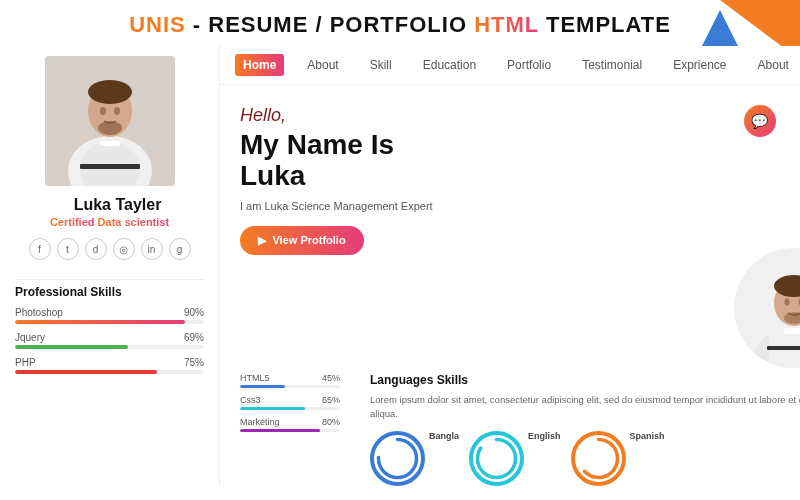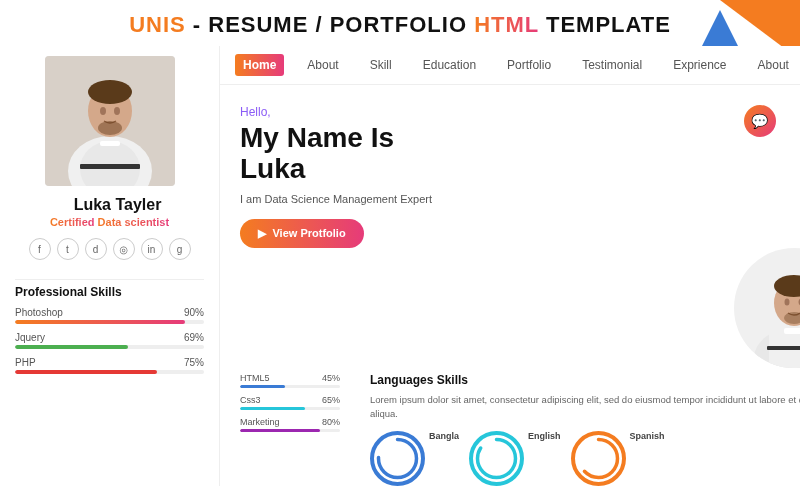--- a/index.html
+++ b/index.html
@@ -208,23 +208,24 @@
     .hero-section {
       display: flex;
       padding: 20px 20px 10px;
       gap: 20px;
       flex: 1;
     }
     .hero-text {
       flex: 1;
     }
     .hero-hello {
-      font-size: 12px;
-      color: #8b5cf6;
+      font-size: 18px;
+      color: #7f1d1d;
       margin-bottom: 4px;
+      font-style: italic;
     }
     .hero-title {
       font-size: 28px;
       font-weight: 900;
       color: #111;
       line-height: 1.1;
       margin-bottom: 8px;
     }
     .hero-subtitle {
       font-size: 11px;
@@ -469,21 +470,21 @@
       <div class="nav-item">Contact</div>
     </nav>
 
     <div class="hero-section">
       <div class="hero-text">
         <div class="hero-hello">Hello,</div>
         <div class="hero-title">
           <span>My Name Is</span><br>
           <span>Luka</span>
         </div>
-        <div class="hero-subtitle">I am Data Science Management Expert</div>
+        <div class="hero-subtitle">I am Luka Science Management Expert</div>
         <button class="view-portfolio-btn">
           <span>▶</span>
           <span>View Protfolio</span>
         </button>
       </div>
 
       <div class="hero-image-area">
         <div class="hero-chat-icon">💬</div>
         <div class="hero-circle">
           <svg width="110" height="110" viewBox="0 0 110 110" xmlns="http://www.w3.org/2000/svg">

